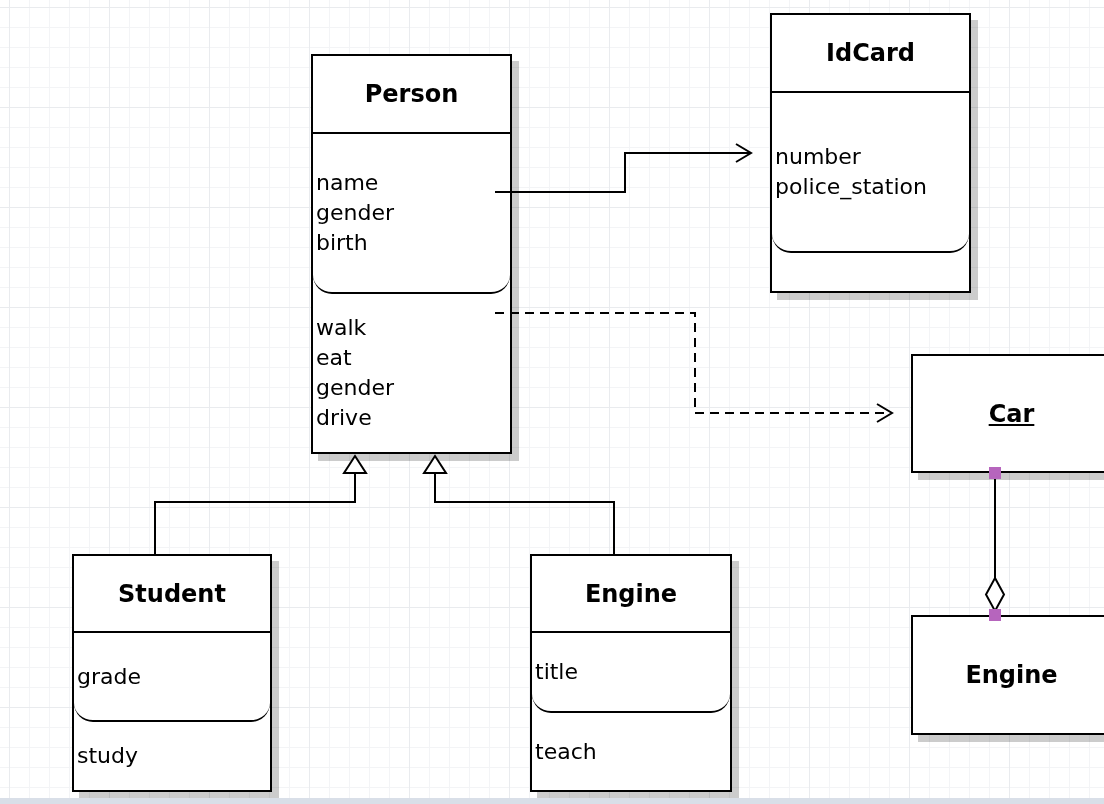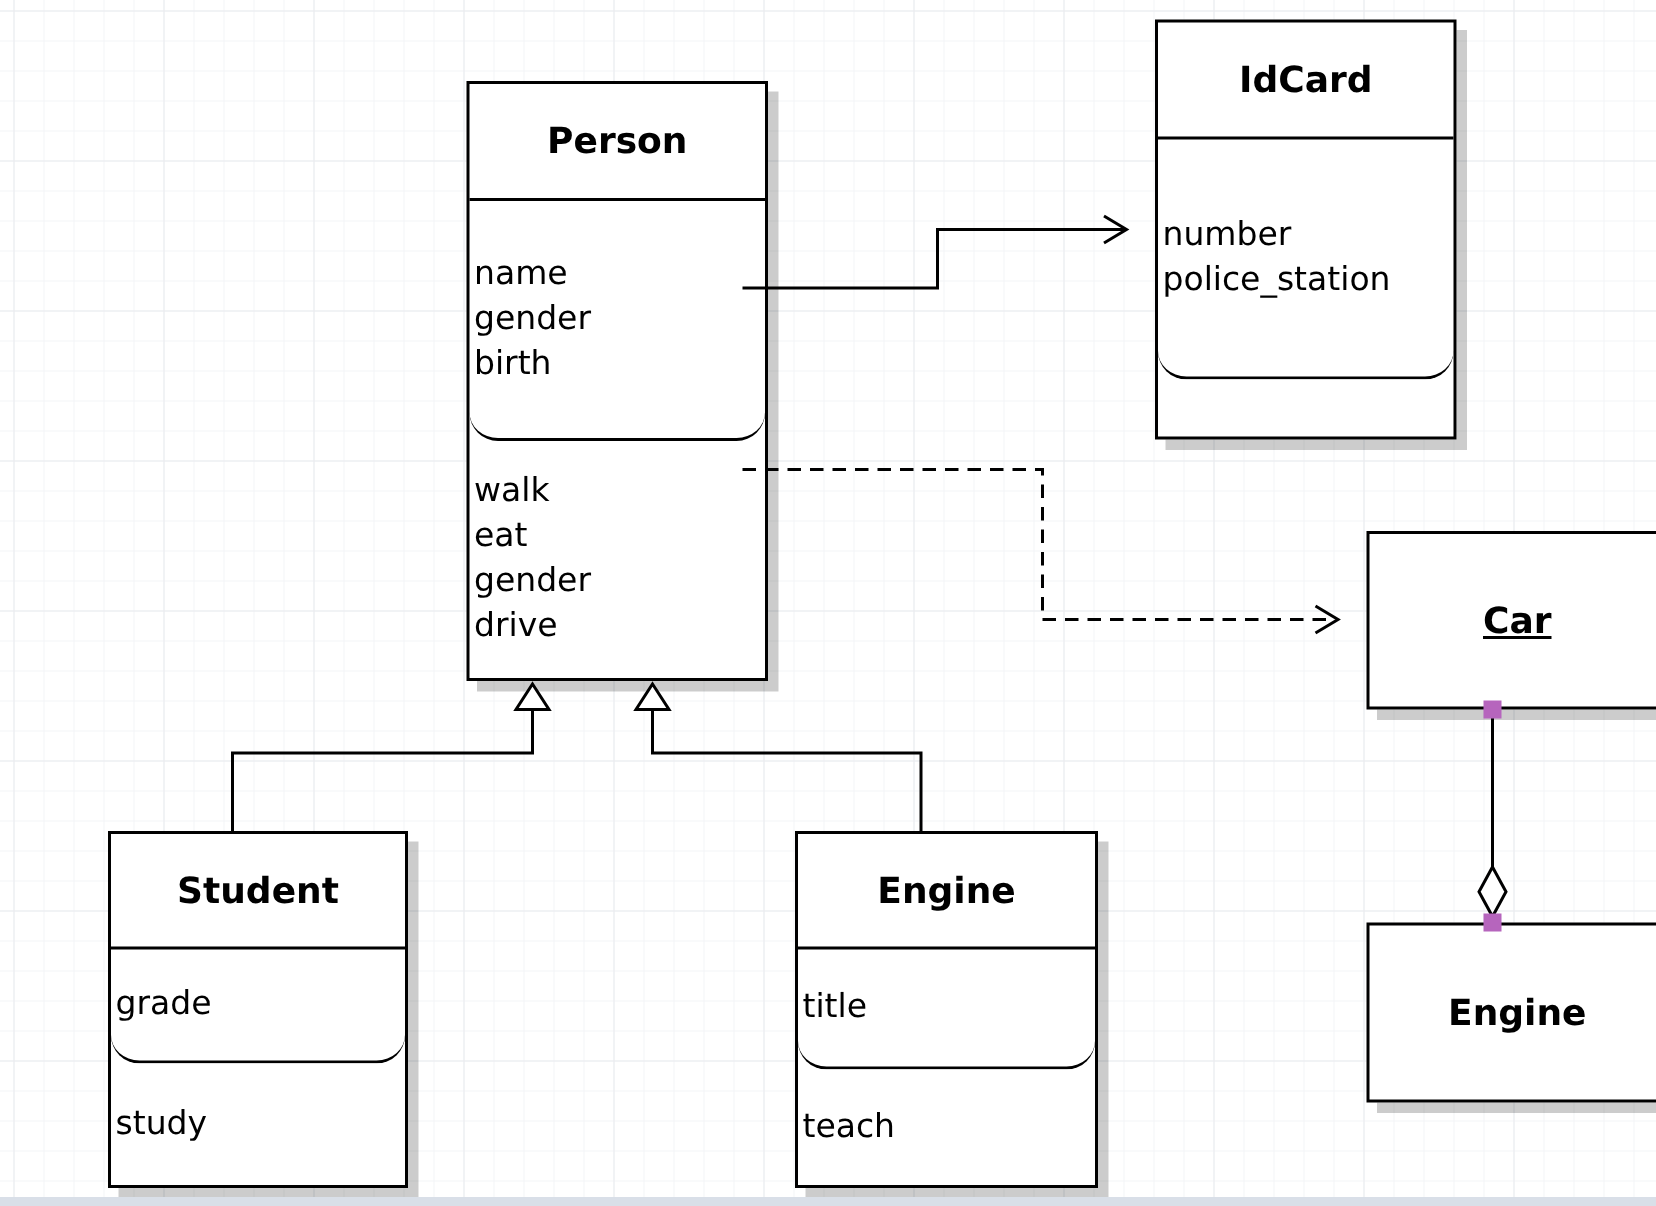--- a/index.html
+++ b/index.html
@@ -79,21 +79,21 @@
     <div class="uml-title" style="height:76px;">IdCard</div>
     <div class="uml-section divided" style="height:160px;">
       <div>number</div>
       <div>police_station</div>
     </div>
     <div class="uml-section fill"></div>
   </div>
 
   <div class="uml-box" style="left:55px;top:554px;width:200px;height:238px;">
     <div class="uml-title" style="height:75px;">Student</div>
-    <div class="uml-section divided" style="height:76px;">
+    <div class="uml-section divided" style="height:89px;">
       <div>grade</div>
     </div>
     <div class="uml-section fill">
       <div>study</div>
     </div>
   </div>
 
   <div class="uml-box" style="left:513px;top:554px;width:202px;height:238px;">
     <div class="uml-title" style="height:75px;">Engine</div>
     <div class="uml-section divided" style="height:80px;">

